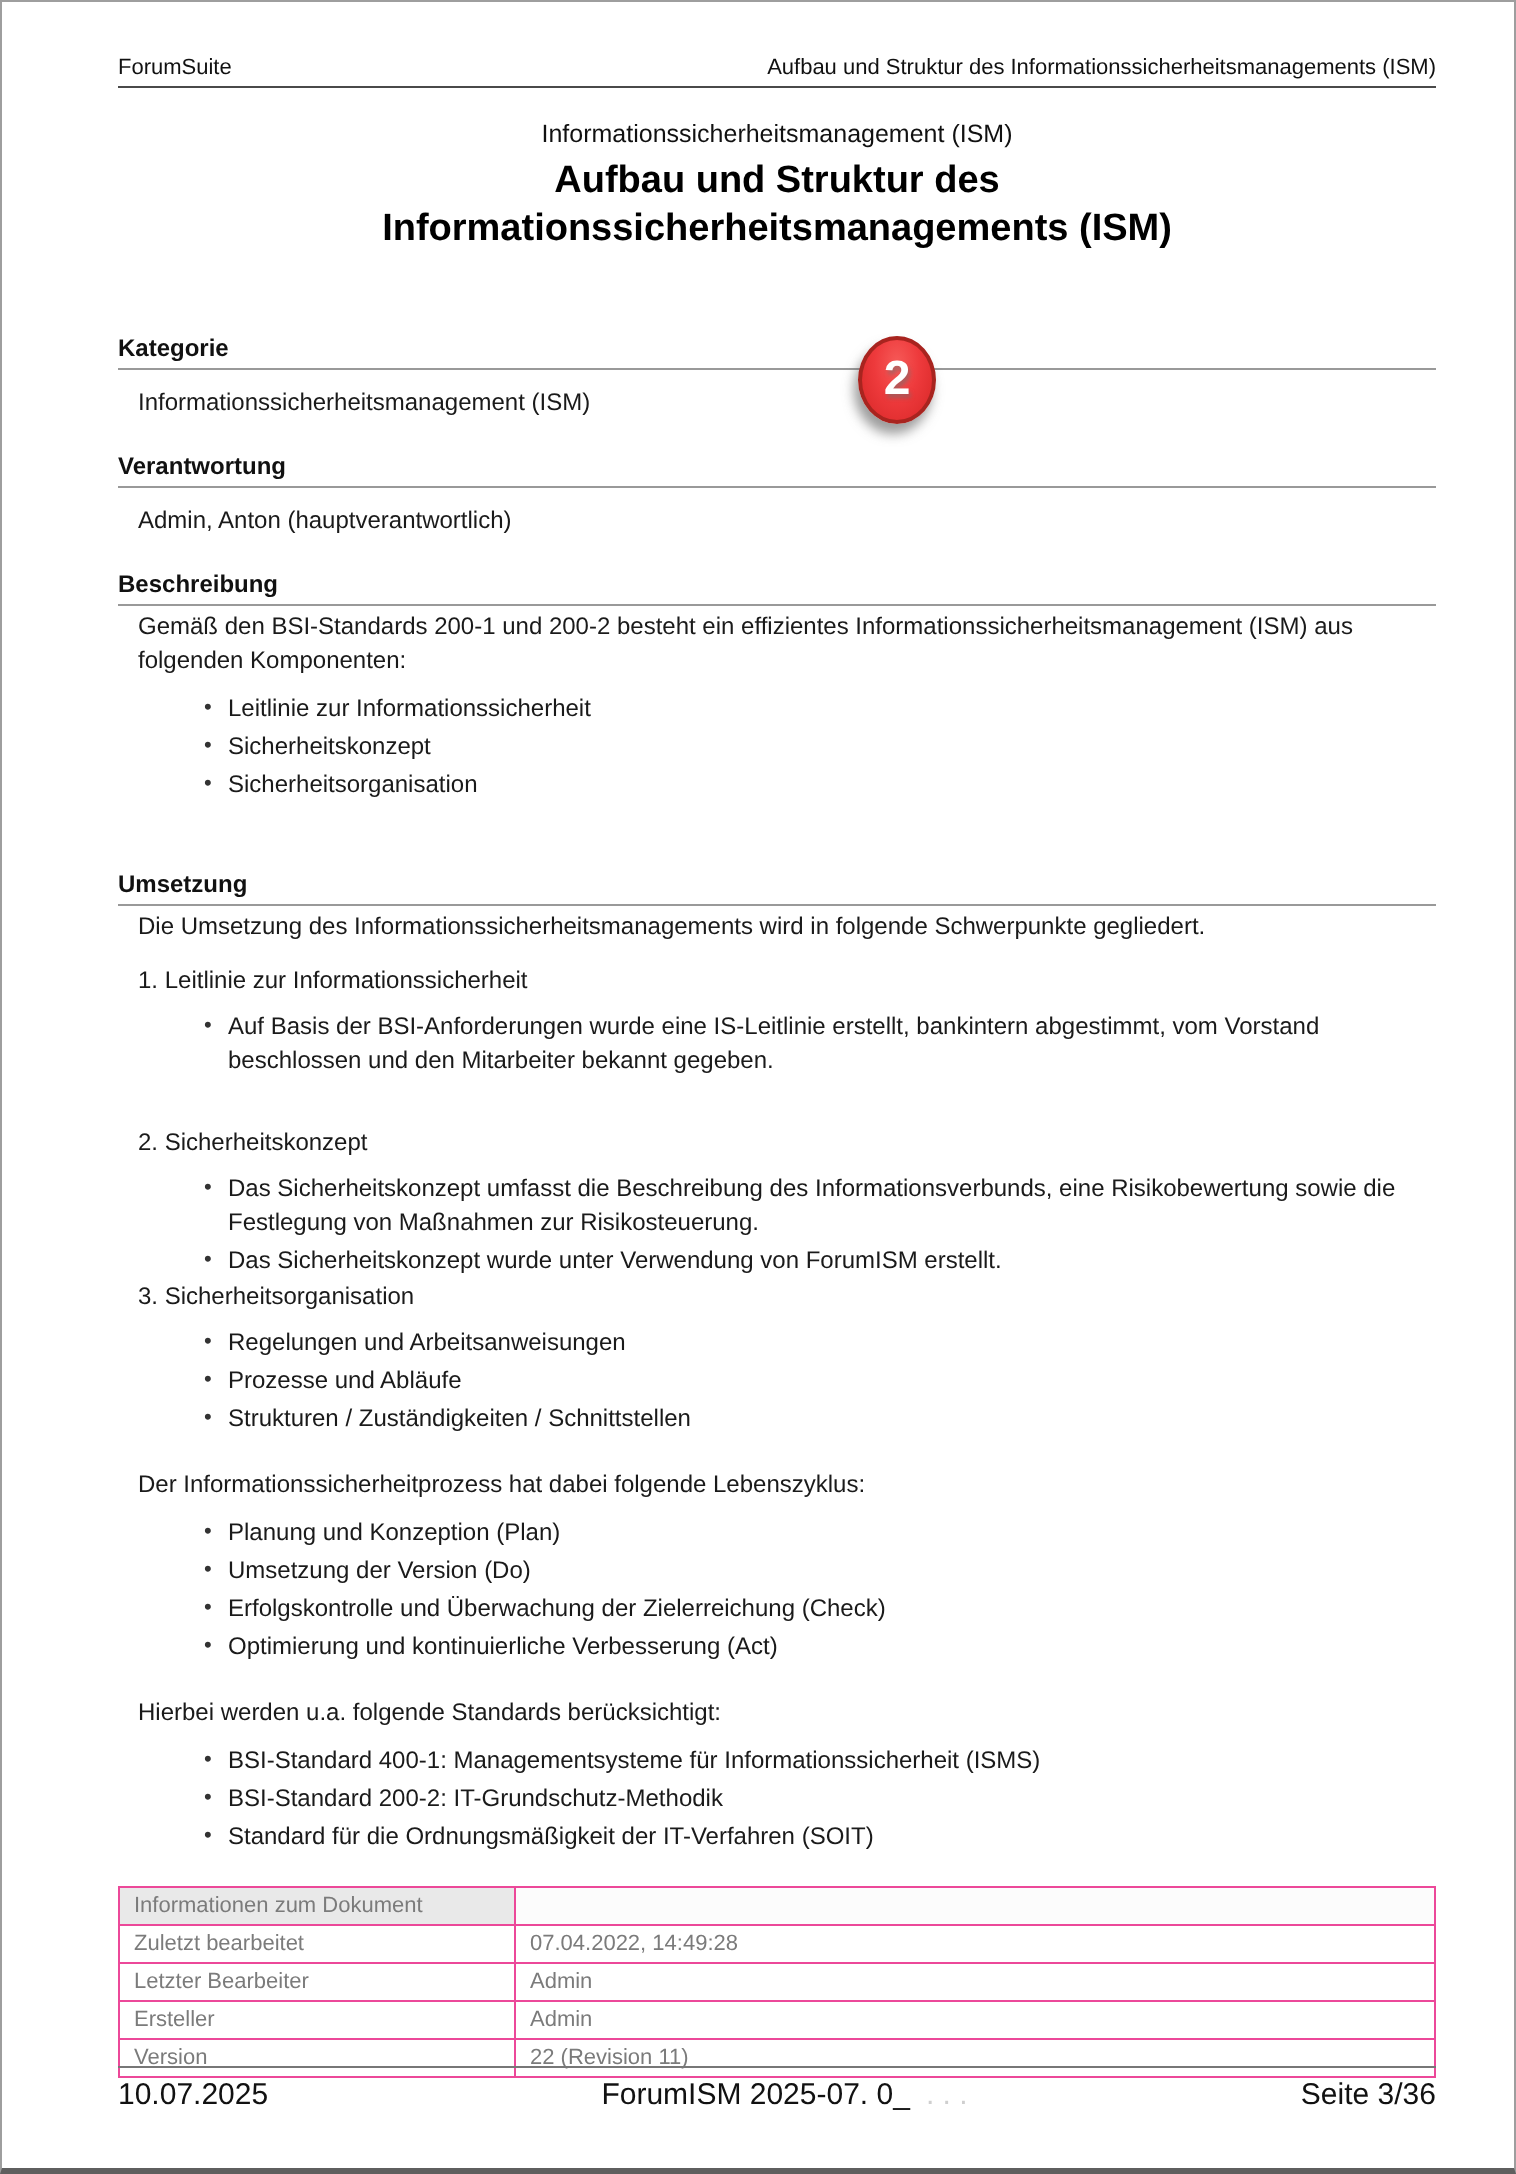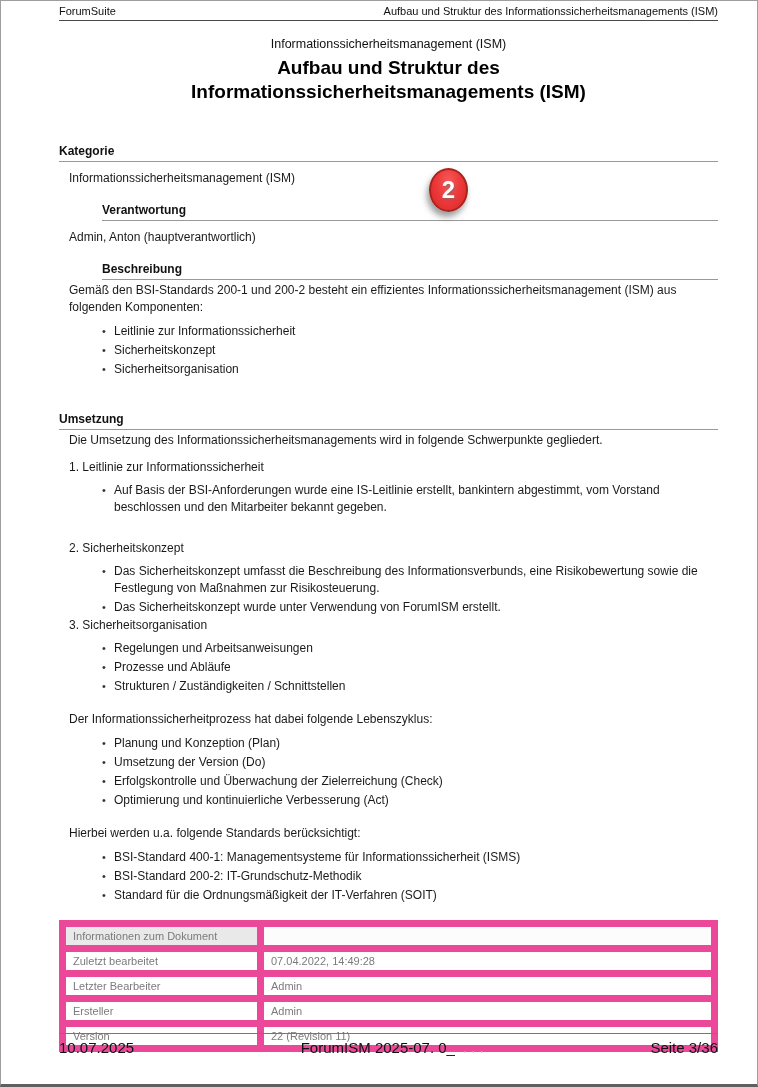--- a/index.html
+++ b/index.html
@@ -13,37 +13,37 @@
     border-bottom:3px solid #5f5f5f;
     overflow:hidden;
     color:#1a1a1a;
   }
   .content { padding:0 39px 0 58px; }
 
   
   .page-header {
     display:flex; justify-content:space-between; align-items:flex-end;
     margin:0 39px 0 58px;
-    padding-top:4px; padding-bottom:3px;
+    padding-top:27px; padding-bottom:3px;
     border-bottom:1px solid #4a4a4a;
     font-size:11px; color:#111;
   }
 
   
   .kicker { text-align:center; font-size:12.5px; margin-top:16px; color:#111; }
   .doc-title { text-align:center; font-size:19px; font-weight:bold; line-height:24px; margin-top:5px; color:#000; }
 
   
   .sec-heading {
     font-size:12px; font-weight:bold; color:#111;
     border-bottom:1px solid #999;
     padding-bottom:3px;
   }
   .mt-40 { margin-top:40px; }
-  .mt-18 { margin-top:18px;margin-left:43px; }
+  .mt-18 { margin-top:18px; }
   .mt-34 { margin-top:34px; }
   .sec-value { font-size:12px; margin-top:9px; padding-left:10px; }
   .para { font-size:12px; line-height:16.5px; margin-top:2px; padding-left:10px; }
   .sub-heading { font-size:12px; font-weight:normal; margin-top:12px; padding-left:10px; }
   .sub-heading.gap-lg { margin-top:26px; }
   .sub-heading.gap-md { margin-top:3px; }
 
   ul.blist { list-style:none; margin-top:8px; padding-left:43px; }
   ul.blist li {
     font-size:12px; line-height:16.5px; margin-bottom:2.5px;
@@ -67,21 +67,21 @@
     text-shadow:1px 2px 2px rgba(110,110,110,0.55);
   }
 
   
   table.doc-info {
     width:100%; border-collapse:collapse;
     margin-top:16px;
     font-size:11px; color:#7b7b7b;
   }
   table.doc-info td {
-    border:7px solid #ec4899;
+    border:1px solid #ec4899;
     padding:3px 7px;
     height:18px;
   }
   table.doc-info td.col-label { width:198px; }
   table.doc-info tr.thead td.col-label { background:#e9e9e9; }
   table.doc-info tr.thead td.col-value { background:#fcfcfc; }
 
   
   .page-footer {
     position:absolute; left:58px; right:39px; top:1032px;

